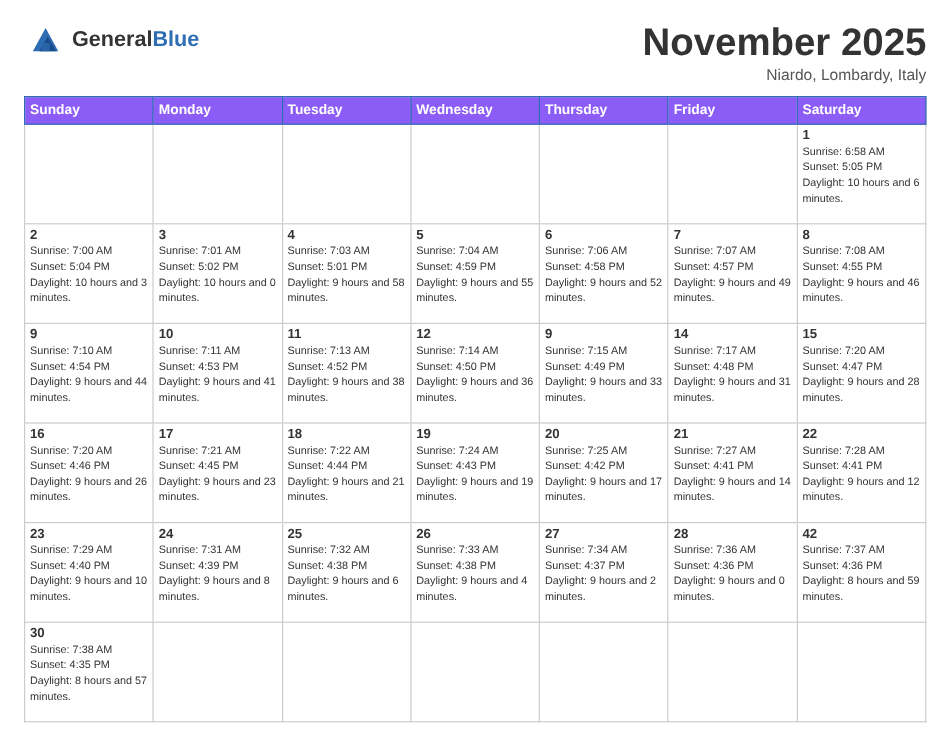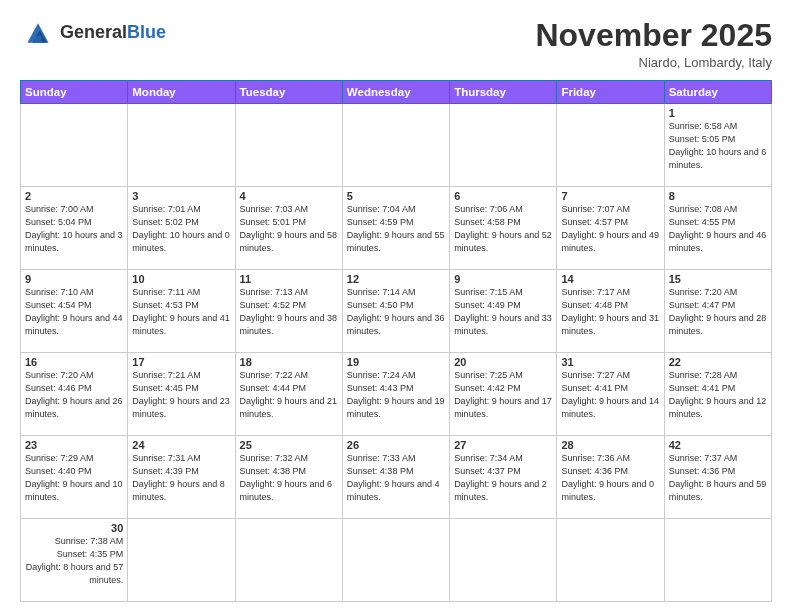--- a/index.html
+++ b/index.html
@@ -89,21 +89,20 @@
     .day-info {
       font-size: 9px;
       color: #333;
       line-height: 1.45;
     }
     .empty {
       background: #fff;
     }
     .last-row td {
       height: 60px;
-      text-align: right;
     }
   </style>
 </head>
 <body>
 
 <div class="page">
   <div class="header">
     <div class="logo">
       <svg class="logo-icon" viewBox="0 0 40 34" xmlns="http://www.w3.org/2000/svg">
         <polygon points="8,28 20,6 32,28" fill="#2e6db4"></polygon>
@@ -260,21 +259,21 @@
 Sunset: 4:43 PM
 Daylight: 9 hours and 19 minutes.</div>
           </td>
           <td>
             <span class="day-num">20</span>
             <div class="day-info">Sunrise: 7:25 AM
 Sunset: 4:42 PM
 Daylight: 9 hours and 17 minutes.</div>
           </td>
           <td>
-            <span class="day-num">31</span>
+            <span class="day-num">21</span>
             <div class="day-info">Sunrise: 7:27 AM
 Sunset: 4:41 PM
 Daylight: 9 hours and 14 minutes.</div>
           </td>
           <td>
             <span class="day-num">22</span>
             <div class="day-info">Sunrise: 7:28 AM
 Sunset: 4:41 PM
 Daylight: 9 hours and 12 minutes.</div>
           </td>

